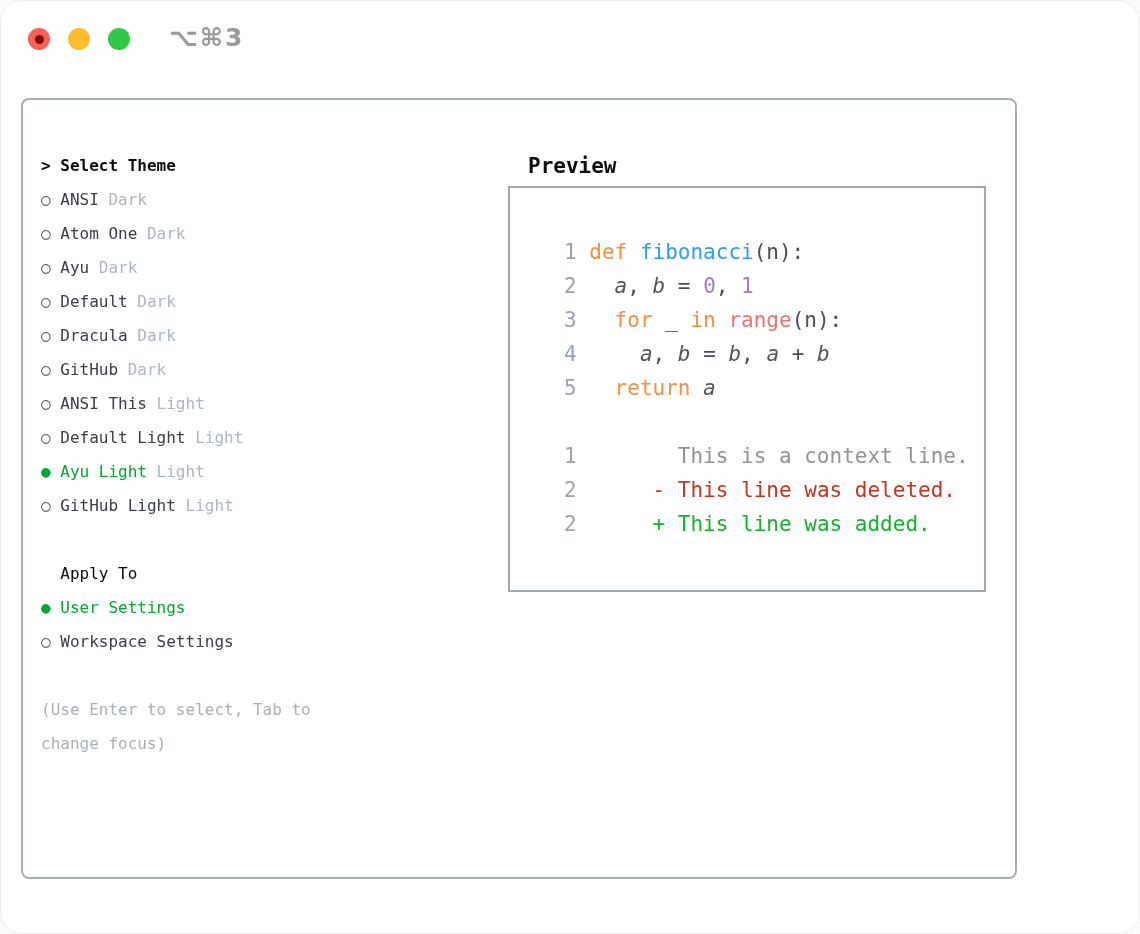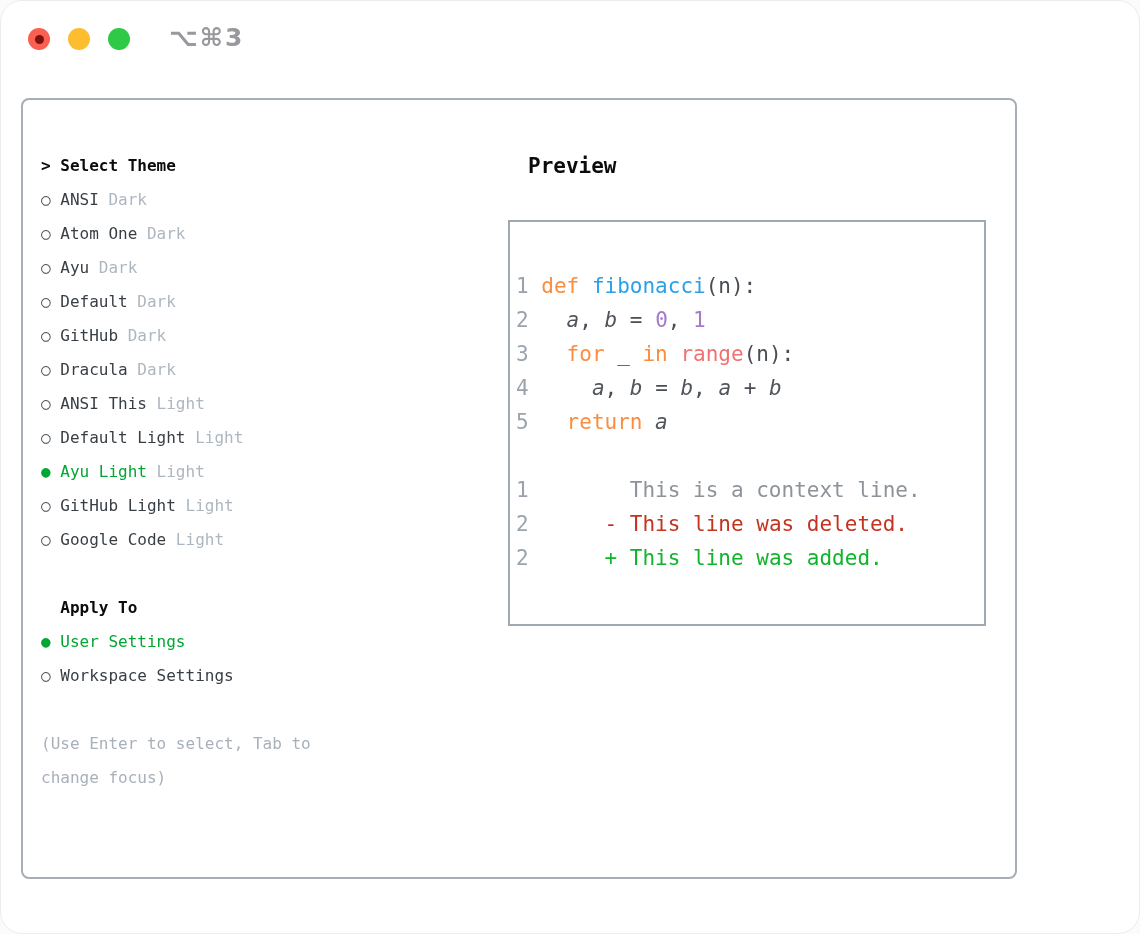--- a/index.html
+++ b/index.html
@@ -36,31 +36,31 @@
     position:absolute; left:20px; top:97px; width:996px; height:781px;
     border:2px solid var(--border); border-radius:8px; box-sizing:border-box;
   }
   .left-col{position:absolute; left:18px; top:49px;}
   .row{height:34px; line-height:34px; font-size:16px; white-space:pre; color:var(--name);}
   .row .prompt,.row .hdr{font-weight:bold; color:var(--hdr);}
   .row .bullet{color:#494f56;}
   .row .nm{color:var(--name);}
   .row .vr{color:var(--variant);margin-top:20px;}
   .row.selected .bullet,.row.selected .nm{color:var(--sel);}
-  .row.apply-header{color:var(--hdr); padding-left:2ch;font-weight:bold;}
+  .row.apply-header{color:var(--hdr); padding-left:2ch;}
   .row.hint{color:var(--hint);}
   .theme-row,.apply-row{cursor:pointer;}
   
   .preview-title{
     position:absolute; left:505px; top:49px; height:34px; line-height:34px;
     font-size:21px; font-weight:bold; color:var(--hdr); white-space:pre;
   }
   .preview-box{
-    position:absolute; left:485px; top:120px; width:478px; height:406px;
-    border:2px solid #a0a8b0; box-sizing:border-box;
+    position:absolute; left:485px; top:86px; width:478px; height:406px;
+    border:2px solid #a0a8b0; box-sizing:border-box;padding-left:48px;
   }
   .code{padding:47px 6px 0 6px;}
   .cl{height:34px; line-height:34px; font-size:21px; white-space:pre; color:var(--def);}
   .tk-ln{color:var(--ln);}
   .tk-kw{color:var(--kw);}
   .tk-fn{color:var(--fn);}
   .tk-num{color:var(--num);}
   .tk-rng{color:var(--rng);}
   .tk-def{color:var(--def);}
   .tk-id{color:var(--id); font-style:italic;}
@@ -82,27 +82,26 @@
 
   <div class="panel">
 
     <div class="left-col">
       <div class="row"><span class="prompt">&gt; </span><span class="hdr">Select Theme</span></div>
       <div id="theme-list">
           <div class="row theme-row"><span class="bullet">○ </span><span class="nm">ANSI</span><span class="vr"> Dark</span></div>
           <div class="row theme-row"><span class="bullet">○ </span><span class="nm">Atom One</span><span class="vr"> Dark</span></div>
           <div class="row theme-row"><span class="bullet">○ </span><span class="nm">Ayu</span><span class="vr"> Dark</span></div>
           <div class="row theme-row"><span class="bullet">○ </span><span class="nm">Default</span><span class="vr"> Dark</span></div>
+          <div class="row theme-row"><span class="bullet">○ </span><span class="nm">Dracula</span><span class="vr"> Dark</span></div>
           <div class="row theme-row"><span class="bullet">○ </span><span class="nm">GitHub</span><span class="vr"> Dark</span></div>
-          <div class="row theme-row"><span class="bullet">○ </span><span class="nm">Dracula</span><span class="vr"> Dark</span></div>
           <div class="row theme-row"><span class="bullet">○ </span><span class="nm">ANSI This</span><span class="vr"> Light</span></div>
           <div class="row theme-row"><span class="bullet">○ </span><span class="nm">Default Light</span><span class="vr"> Light</span></div>
           <div class="row theme-row selected"><span class="bullet">● </span><span class="nm">Ayu Light</span><span class="vr"> Light</span></div>
           <div class="row theme-row"><span class="bullet">○ </span><span class="nm">GitHub Light</span><span class="vr"> Light</span></div>
-          <div class="row theme-row"><span class="bullet">○ </span><span class="nm">Google Code</span><span class="vr"> Light</span></div>
         </div>
       <div class="row"> </div>
       <div class="row apply-header">Apply To</div>
       <div id="apply-list">
           <div class="row apply-row selected"><span class="bullet">● </span><span class="nm">User Settings</span></div>
           <div class="row apply-row"><span class="bullet">○ </span><span class="nm">Workspace Settings</span></div>
         </div>
       <div class="row"> </div>
       <div class="row hint">(Use Enter to select, Tab to</div>
       <div class="row hint">change focus)</div>

